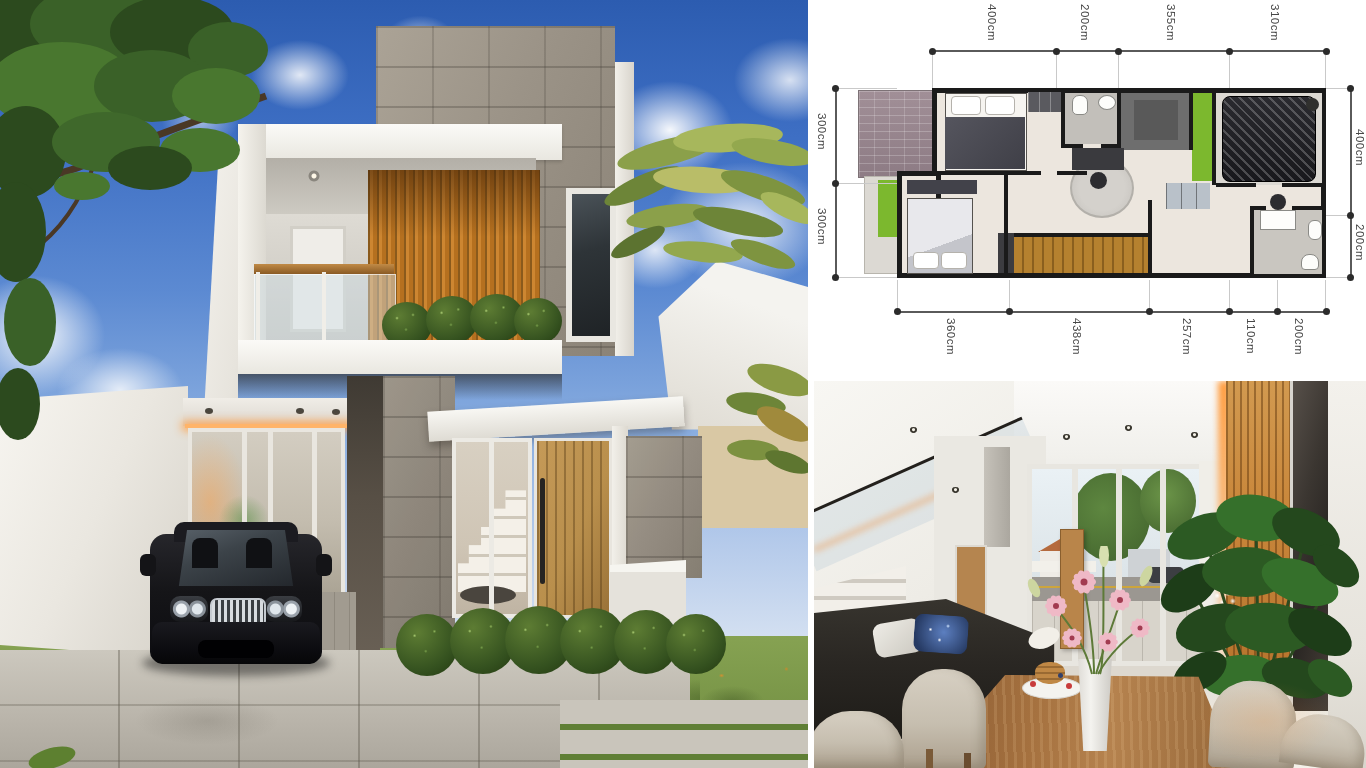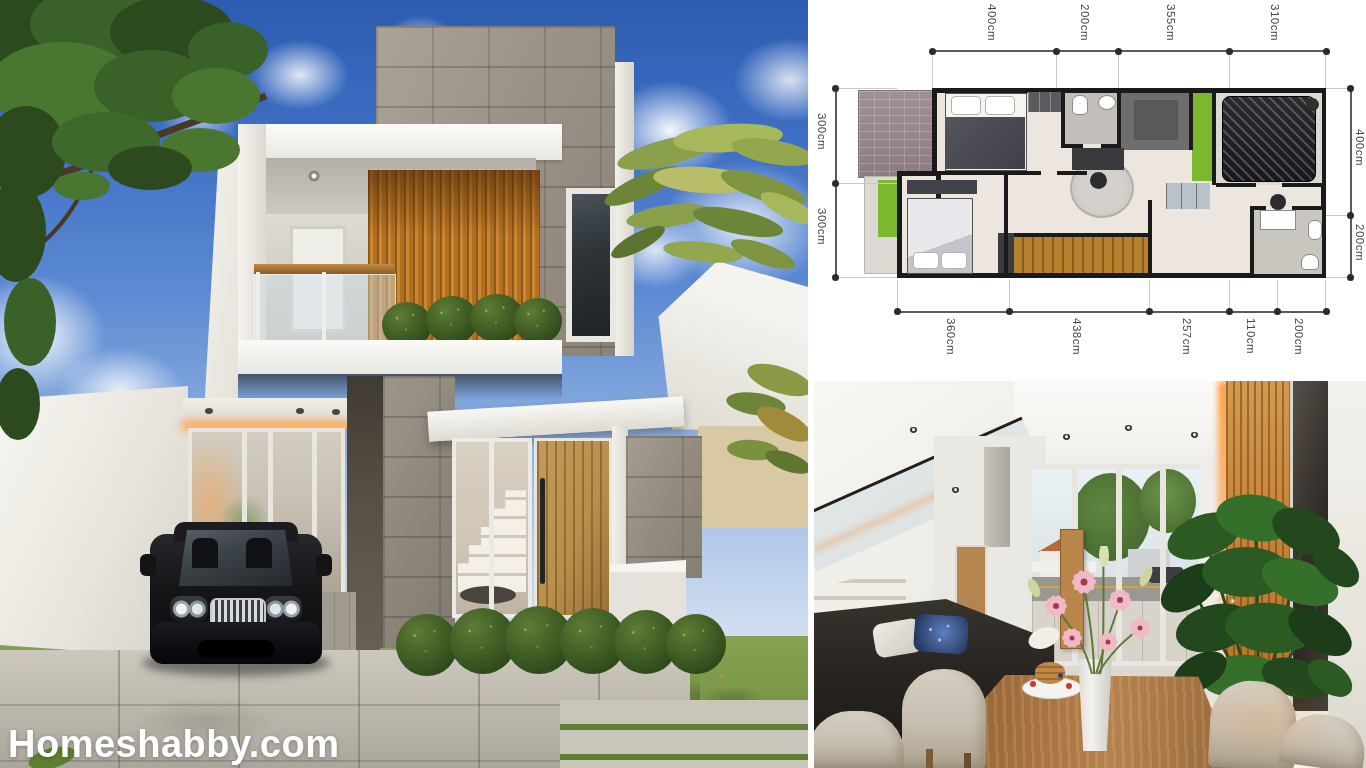--- a/index.html
+++ b/index.html
@@ -198,21 +198,20 @@
         <ellipse cx="106" cy="142" rx="54" ry="30" fill="#3f682b"></ellipse>
         <ellipse cx="200" cy="150" rx="40" ry="22" fill="#49772f"></ellipse>
         <ellipse cx="150" cy="168" rx="42" ry="22" fill="#2c4a1e"></ellipse>
         <ellipse cx="16" cy="232" rx="30" ry="50" fill="#2c4a1e"></ellipse>
         <ellipse cx="30" cy="322" rx="26" ry="44" fill="#3a6128"></ellipse>
         <ellipse cx="18" cy="404" rx="22" ry="36" fill="#2c4a1e"></ellipse>
         <ellipse cx="82" cy="186" rx="28" ry="14" fill="#49772f"></ellipse>
       </g>
     </svg>
 
-    <div class="a watermark">Homeshabby.com</div>
   </section>
 
   <section class="panel" id="floorplan">
 
     <div class="a" style="left:44px;top:90px;width:74px;height:86px;border:1px solid #7d7276;background-image:repeating-linear-gradient(180deg, rgba(255,255,255,.22) 0 1px, rgba(0,0,0,0) 1px 8px),repeating-linear-gradient(90deg, rgba(255,255,255,.18) 0 1px, rgba(0,0,0,0) 1px 15px),linear-gradient(180deg,#a18f97,#8d7b84);"></div>
     <div class="a" style="left:50px;top:176px;width:68px;height:96px;background:#dcd9d3;border:1px solid #b8b5ad;"></div>
     <div class="a" style="left:64px;top:180px;width:20px;height:57px;background:var(--plan-garden-green,#7cb82e);"></div>
 
     <div class="a fp-room" style="left:118px;top:88px;width:394px;height:190px;"></div>
     <div class="a fp-room" style="left:83px;top:171px;width:44px;height:107px;"></div>

